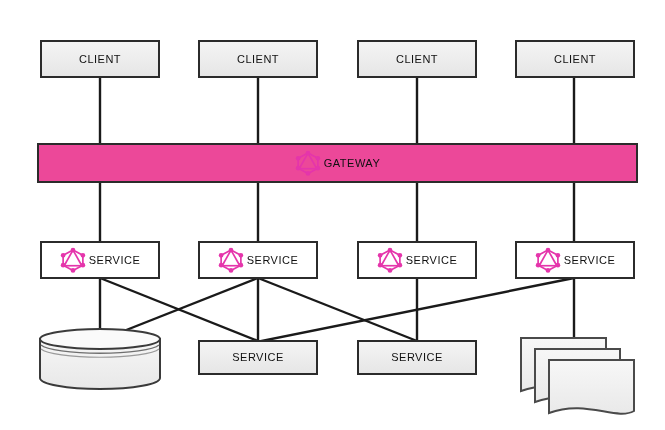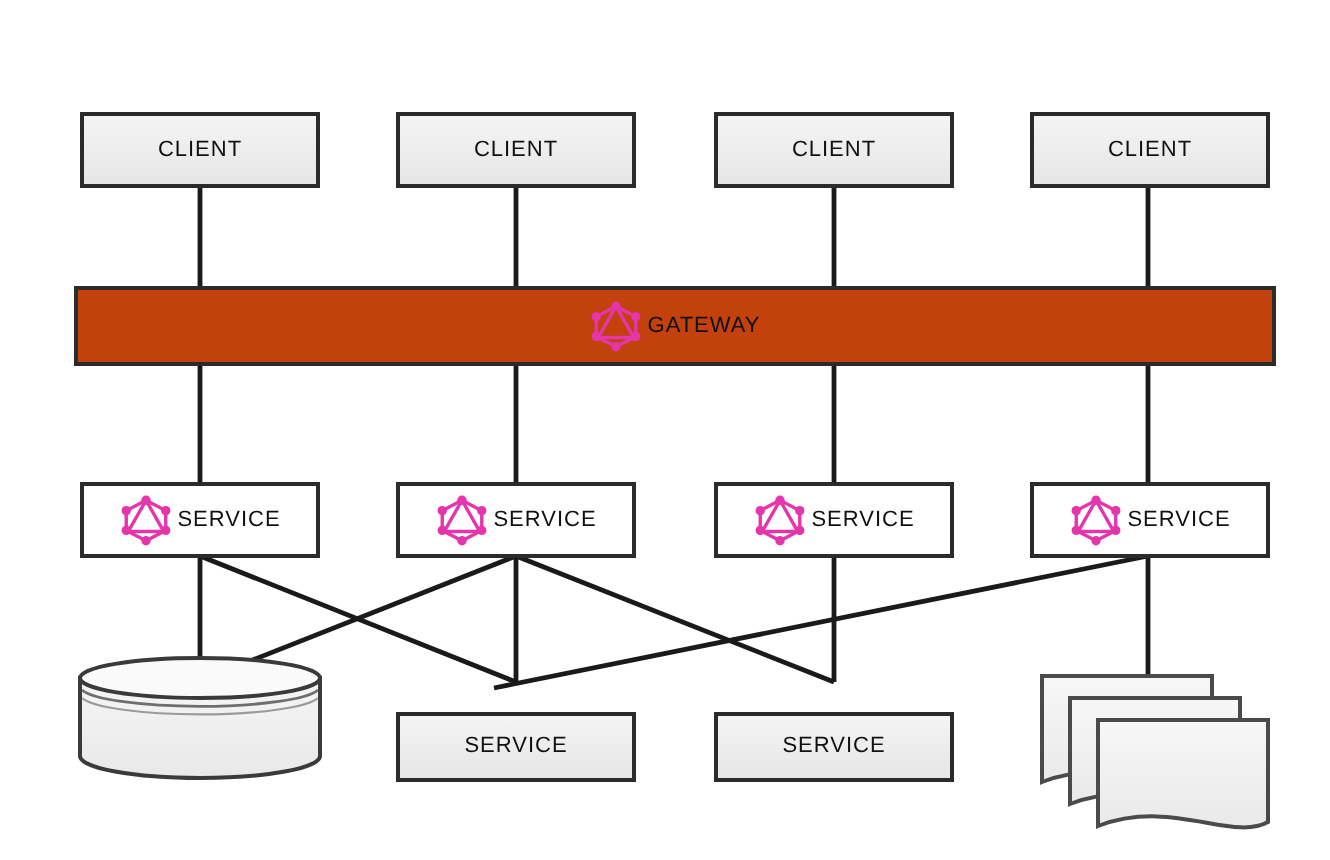--- a/index.html
+++ b/index.html
@@ -15,29 +15,28 @@
   
   .node{
     position:absolute;box-sizing:border-box;
     border:2px solid #2b2b2b;
     display:flex;align-items:center;justify-content:center;
     font-size:11px;letter-spacing:.5px;color:#101010;
     white-space:nowrap;
   }
   .node.grey{
     background:linear-gradient(180deg,#f4f4f4 0%,#e6e6e6 100%);
-    margin-top:16px;
   }
   .node.white{background:#ffffff;}
   .node .lbl{line-height:1;}
 
   
   .bar{
     position:absolute;box-sizing:border-box;
-    border:2px solid #2b2b2b;background:#c2410c;
+    border:2px solid #2b2b2b;background:#ec4899;
     display:flex;align-items:center;justify-content:center;
     font-size:11px;letter-spacing:.5px;color:#101010;
   }
 
   
   .gql{display:inline-block;width:26px;height:26px;vertical-align:middle;margin-right:3px;flex:0 0 auto;}
   .gql svg{display:block;width:26px;height:26px;}
 
   
   .db{position:absolute;}

